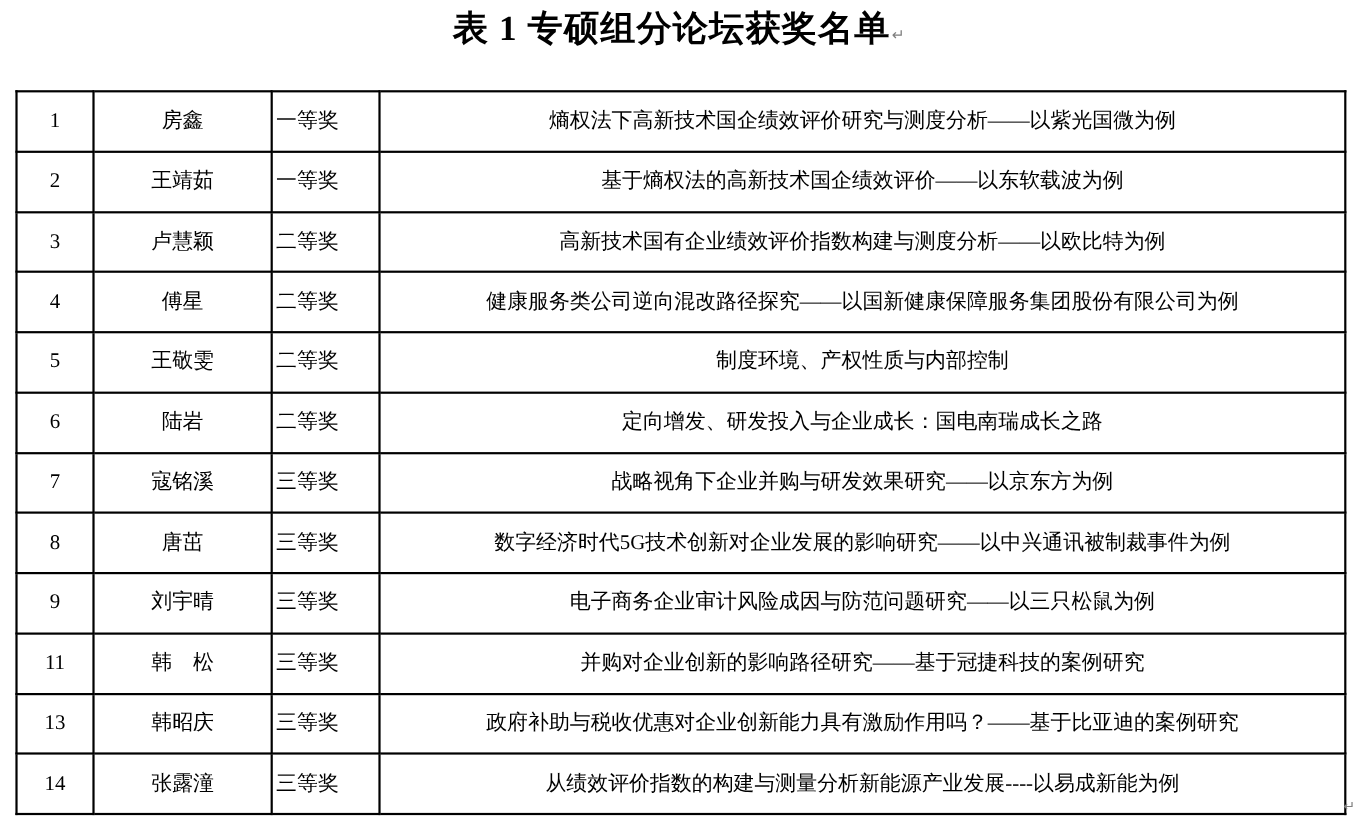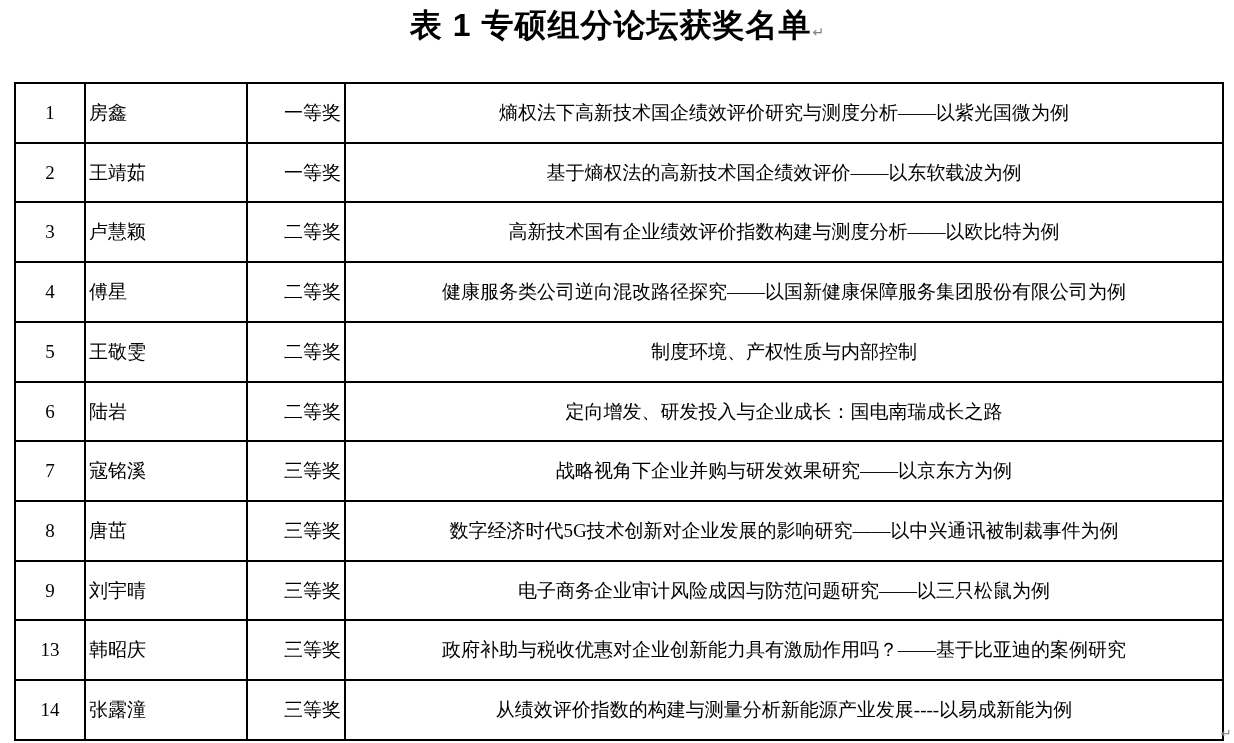--- a/index.html
+++ b/index.html
@@ -21,21 +21,21 @@
     left: 0;
     width: 100%;
     text-align: center;
     white-space: nowrap;
   }
   .doc-title {
     display: inline-block;
     font-size: 32px;
     font-weight: bold;
     letter-spacing: 1px;
-    font-family: Liberation Sans, sans-serif;
+    font-family: Liberation Serif, serif;
   }
   .para-mark {
     display: inline-block;
     font-size: 14px;
     color: #7f7f7f;
     vertical-align: middle;
     margin-left: 1px;
     font-family: "DejaVu Sans", sans-serif;
   }
   table.awards {
@@ -56,24 +56,24 @@
     vertical-align: middle;
     overflow: hidden;
     white-space: nowrap;
   }
   td.col-no {
     text-align: center;
     font-size: 20px;
     font-family: "Liberation Serif", "DejaVu Serif", serif;
   }
   td.col-name {
-    text-align: left;
+    text-align: center;
   }
   td.col-award {
-    text-align: right;
+    text-align: left;
   }
   td.col-title {
     text-align: center;
     padding-left: 7px;
     padding-right: 4px;
   }
   .bottom-para-mark {
     position: absolute;
     right: 2px;
     bottom: 2px;
@@ -145,20 +145,26 @@
         <td class="col-award">三等奖</td>
         <td class="col-title">数字经济时代5G技术创新对企业发展的影响研究——以中兴通讯被制裁事件为例</td>
       </tr>
       <tr>
         <td class="col-no">9</td>
         <td class="col-name">刘宇晴</td>
         <td class="col-award">三等奖</td>
         <td class="col-title">电子商务企业审计风险成因与防范问题研究——以三只松鼠为例</td>
       </tr>
       <tr>
+        <td class="col-no">11</td>
+        <td class="col-name">韩　松</td>
+        <td class="col-award">三等奖</td>
+        <td class="col-title">并购对企业创新的影响路径研究——基于冠捷科技的案例研究</td>
+      </tr>
+      <tr>
         <td class="col-no">13</td>
         <td class="col-name">韩昭庆</td>
         <td class="col-award">三等奖</td>
         <td class="col-title">政府补助与税收优惠对企业创新能力具有激励作用吗？——基于比亚迪的案例研究</td>
       </tr>
       <tr>
         <td class="col-no">14</td>
         <td class="col-name">张露潼</td>
         <td class="col-award">三等奖</td>
         <td class="col-title">从绩效评价指数的构建与测量分析新能源产业发展----以易成新能为例</td>

